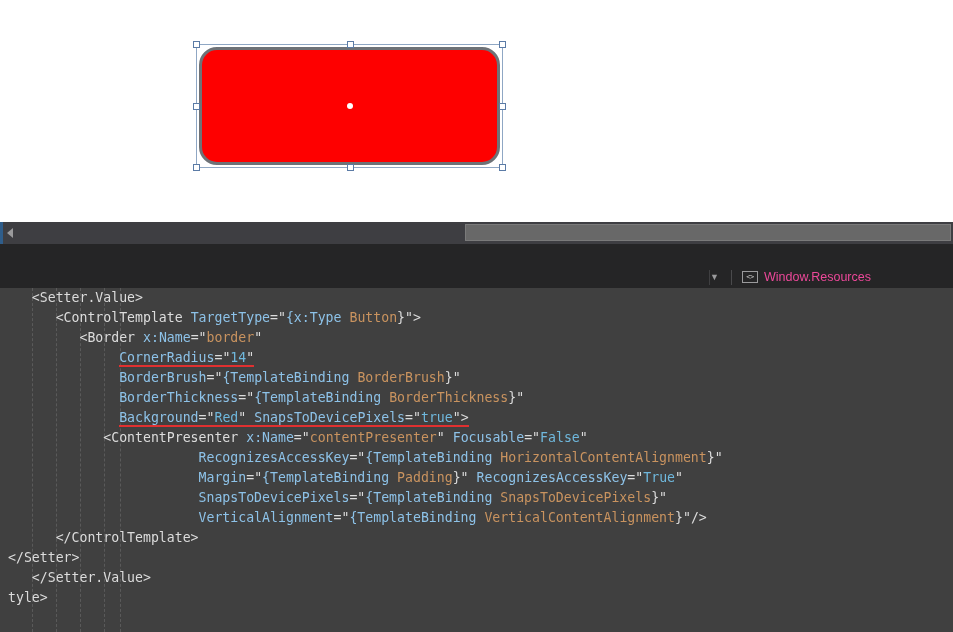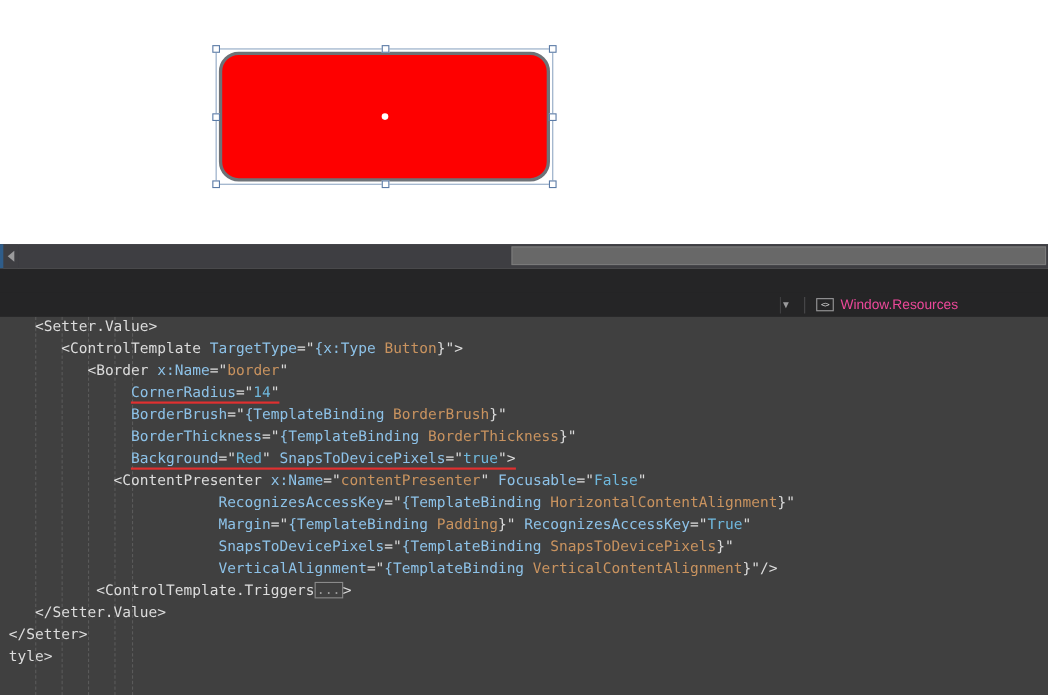--- a/index.html
+++ b/index.html
@@ -241,19 +241,19 @@
         <div class="code-line"><span class="txt" style="padding-left: 79.46px;"><span><span class="tk-punct">&lt;</span><span class="tk-elem">Border</span><span class="tk-punct"> </span><span class="tk-attr">x:Name</span><span class="tk-eq">="</span><span class="tk-str">border</span><span class="tk-eq">"</span></span></span></div>
         <div class="code-line"><span class="txt" style="padding-left: 119.16px;"><span class="err"><span class="tk-attr">CornerRadius</span><span class="tk-eq">="</span><span class="tk-val-blue">14</span><span class="tk-eq">"</span></span></span></div>
         <div class="code-line"><span class="txt" style="padding-left: 119.16px;"><span><span class="tk-attr">BorderBrush</span><span class="tk-eq">="</span><span class="tk-markext">{TemplateBinding </span><span class="tk-type">BorderBrush</span><span class="tk-brace">}</span><span class="tk-eq">"</span></span></span></div>
         <div class="code-line"><span class="txt" style="padding-left: 119.16px;"><span><span class="tk-attr">BorderThickness</span><span class="tk-eq">="</span><span class="tk-markext">{TemplateBinding </span><span class="tk-type">BorderThickness</span><span class="tk-brace">}</span><span class="tk-eq">"</span></span></span></div>
         <div class="code-line"><span class="txt" style="padding-left: 119.16px;"><span class="err"><span class="tk-attr">Background</span><span class="tk-eq">="</span><span class="tk-val-blue">Red</span><span class="tk-eq">"</span><span class="tk-punct"> </span><span class="tk-attr">SnapsToDevicePixels</span><span class="tk-eq">="</span><span class="tk-val-blue">true</span><span class="tk-eq">"</span><span class="tk-punct">&gt;</span></span></span></div>
         <div class="code-line"><span class="txt" style="padding-left: 103.28px;"><span><span class="tk-punct">&lt;</span><span class="tk-elem">ContentPresenter</span><span class="tk-punct"> </span><span class="tk-attr">x:Name</span><span class="tk-eq">="</span><span class="tk-str">contentPresenter</span><span class="tk-eq">"</span><span class="tk-punct"> </span><span class="tk-attr">Focusable</span><span class="tk-eq">="</span><span class="tk-val-blue">False</span><span class="tk-eq">"</span></span></span></div>
         <div class="code-line"><span class="txt" style="padding-left: 198.56px;"><span><span class="tk-attr">RecognizesAccessKey</span><span class="tk-eq">="</span><span class="tk-markext">{TemplateBinding </span><span class="tk-type">HorizontalContentAlignment</span><span class="tk-brace">}</span><span class="tk-eq">"</span></span></span></div>
         <div class="code-line"><span class="txt" style="padding-left: 198.56px;"><span><span class="tk-attr">Margin</span><span class="tk-eq">="</span><span class="tk-markext">{TemplateBinding </span><span class="tk-type">Padding</span><span class="tk-brace">}</span><span class="tk-eq">"</span><span class="tk-punct"> </span><span class="tk-attr">RecognizesAccessKey</span><span class="tk-eq">="</span><span class="tk-val-blue">True</span><span class="tk-eq">"</span></span></span></div>
         <div class="code-line"><span class="txt" style="padding-left: 198.56px;"><span><span class="tk-attr">SnapsToDevicePixels</span><span class="tk-eq">="</span><span class="tk-markext">{TemplateBinding </span><span class="tk-type">SnapsToDevicePixels</span><span class="tk-brace">}</span><span class="tk-eq">"</span></span></span></div>
         <div class="code-line"><span class="txt" style="padding-left: 198.56px;"><span><span class="tk-attr">VerticalAlignment</span><span class="tk-eq">="</span><span class="tk-markext">{TemplateBinding </span><span class="tk-type">VerticalContentAlignment</span><span class="tk-brace">}</span><span class="tk-eq">"</span><span class="tk-punct">/&gt;</span></span></span></div>
-        <div class="code-line"><span class="txt" style="padding-left: 87.4px;"><span><span class="tk-punct">&lt;</span><span class="tk-elem">ControlTemplate.Triggers</span></span><span class="collapsed-box">...</span><span class="tk-punct">&gt;</span></span></div>
+        <div class="code-line"><span class="txt" style="padding-left: 55.64px;"><span><span class="tk-punct">&lt;/</span><span class="tk-elem">ControlTemplate</span><span class="tk-punct">&gt;</span></span></span></div>
+        <div class="code-line"><span class="txt" style="padding-left: 8px;"><span><span class="tk-punct">&lt;/</span><span class="tk-elem">Setter</span><span class="tk-punct">&gt;</span></span></span></div>
         <div class="code-line"><span class="txt" style="padding-left: 31.82px;"><span><span class="tk-punct">&lt;/</span><span class="tk-elem">Setter.Value</span><span class="tk-punct">&gt;</span></span></span></div>
-        <div class="code-line"><span class="txt" style="padding-left: 8px;"><span><span class="tk-punct">&lt;/</span><span class="tk-elem">Setter</span><span class="tk-punct">&gt;</span></span></span></div>
         <div class="code-line"><span class="txt" style="padding-left: 8px;"><span><span class="tk-elem">tyle</span><span class="tk-punct">&gt;</span></span></span></div>
       </div>
   </div>
 </div>
 
 </body></html>

